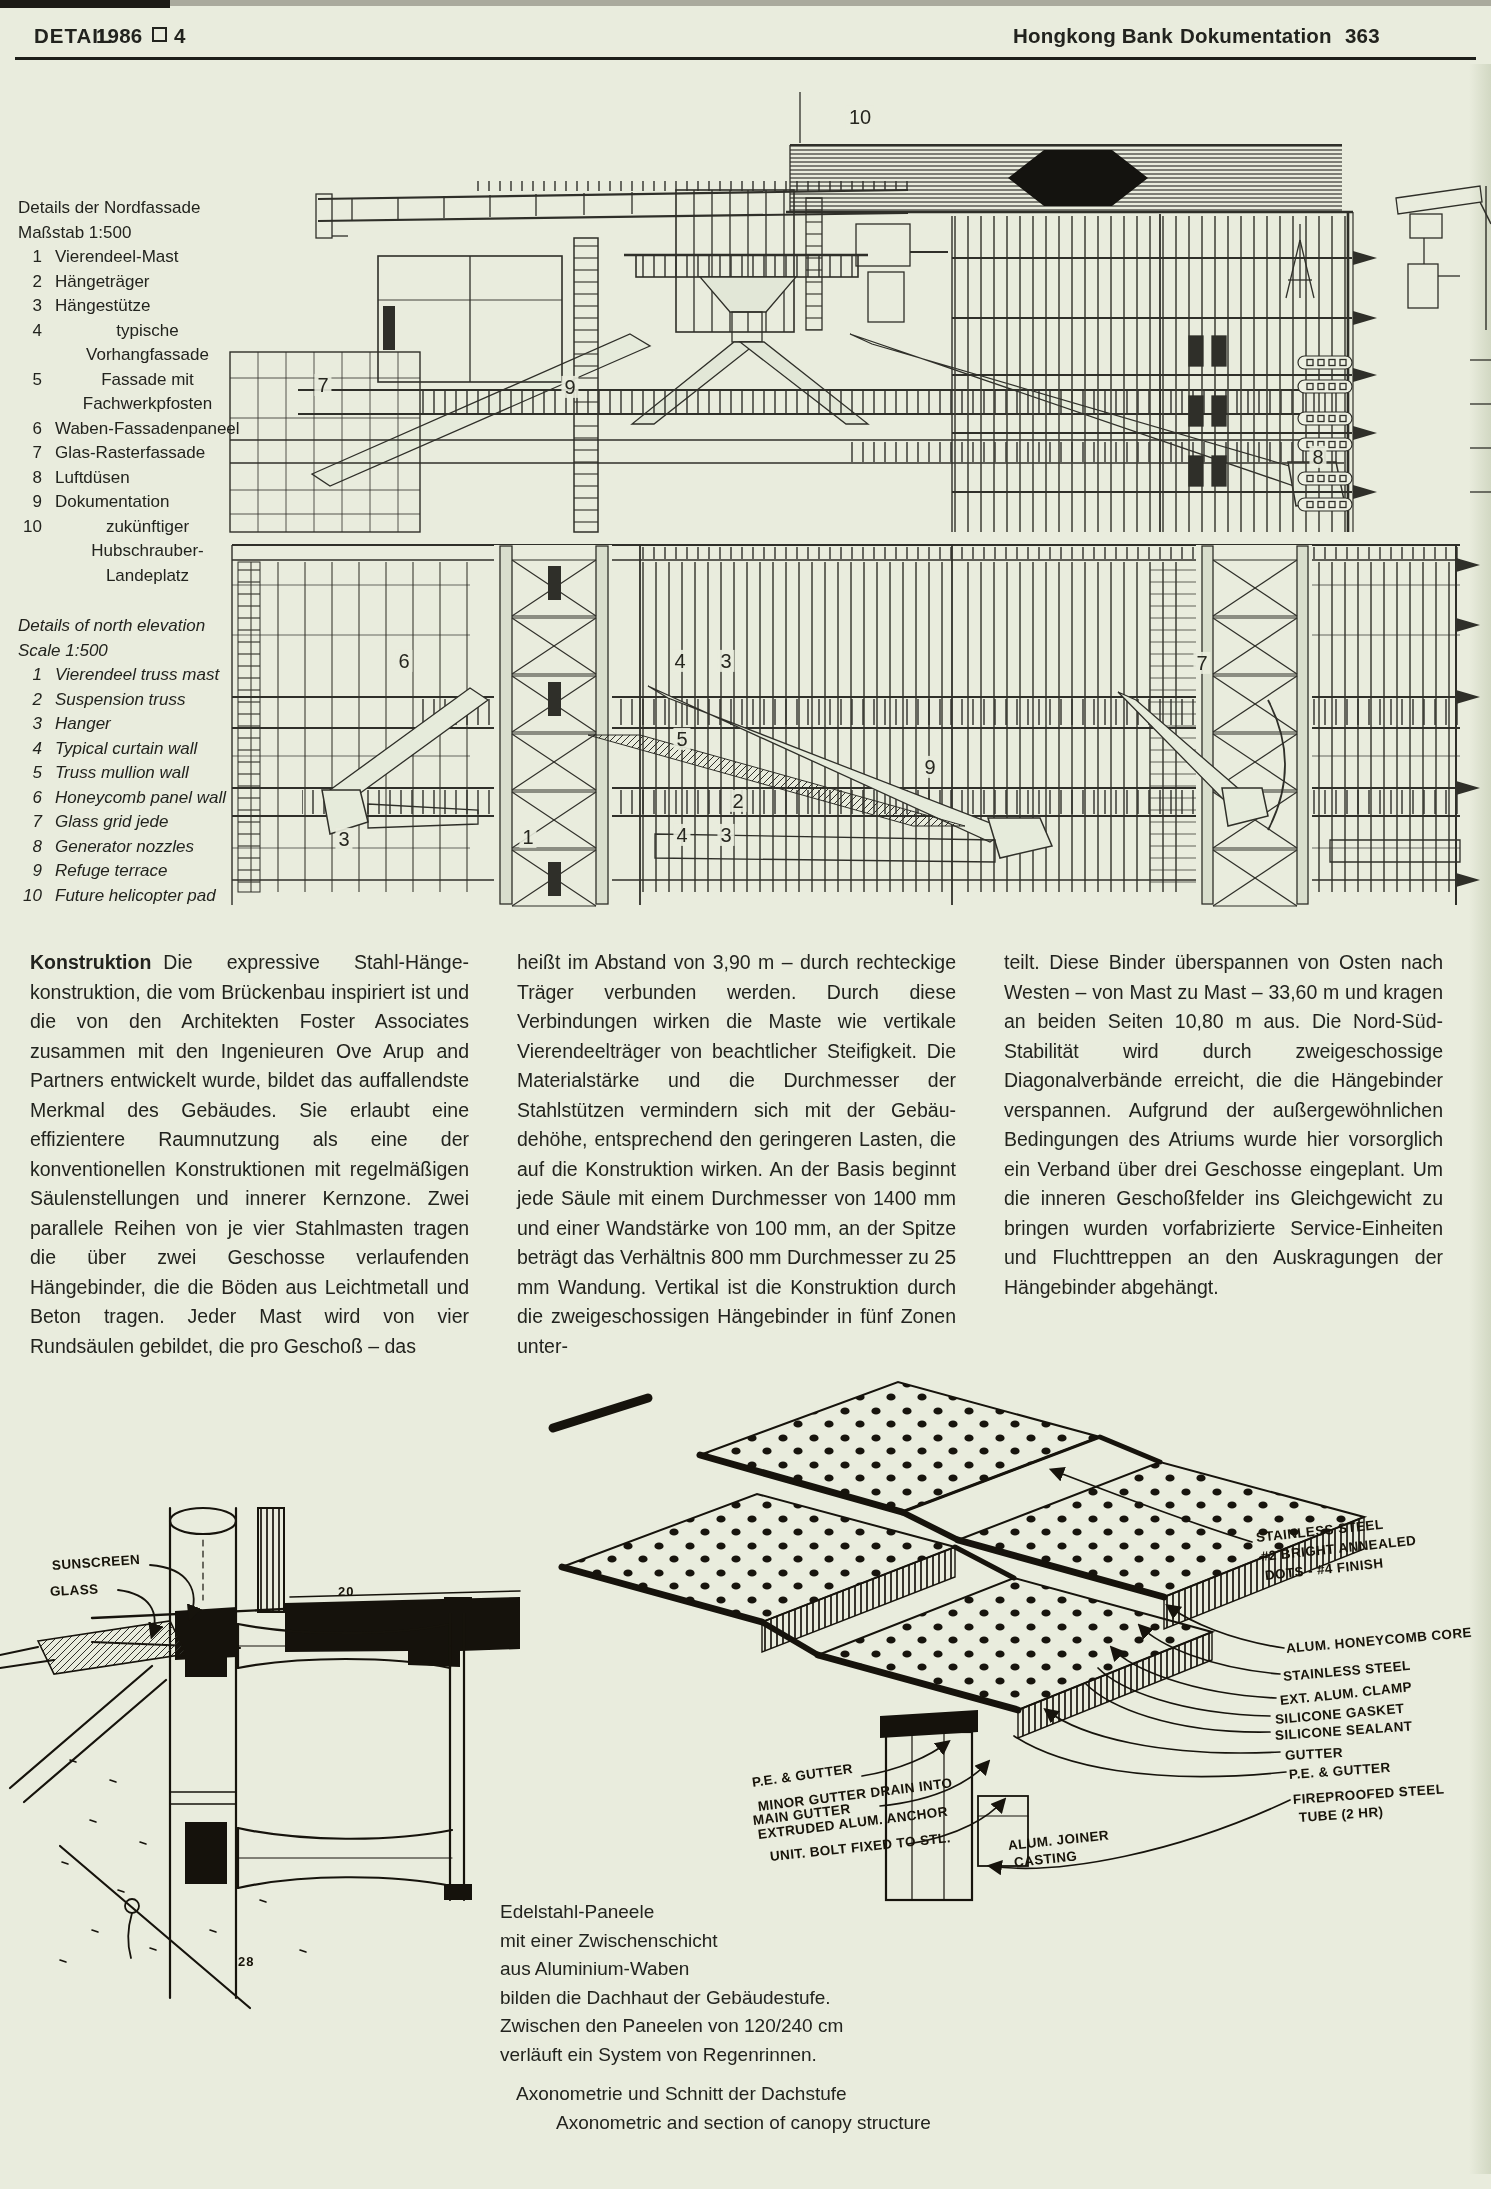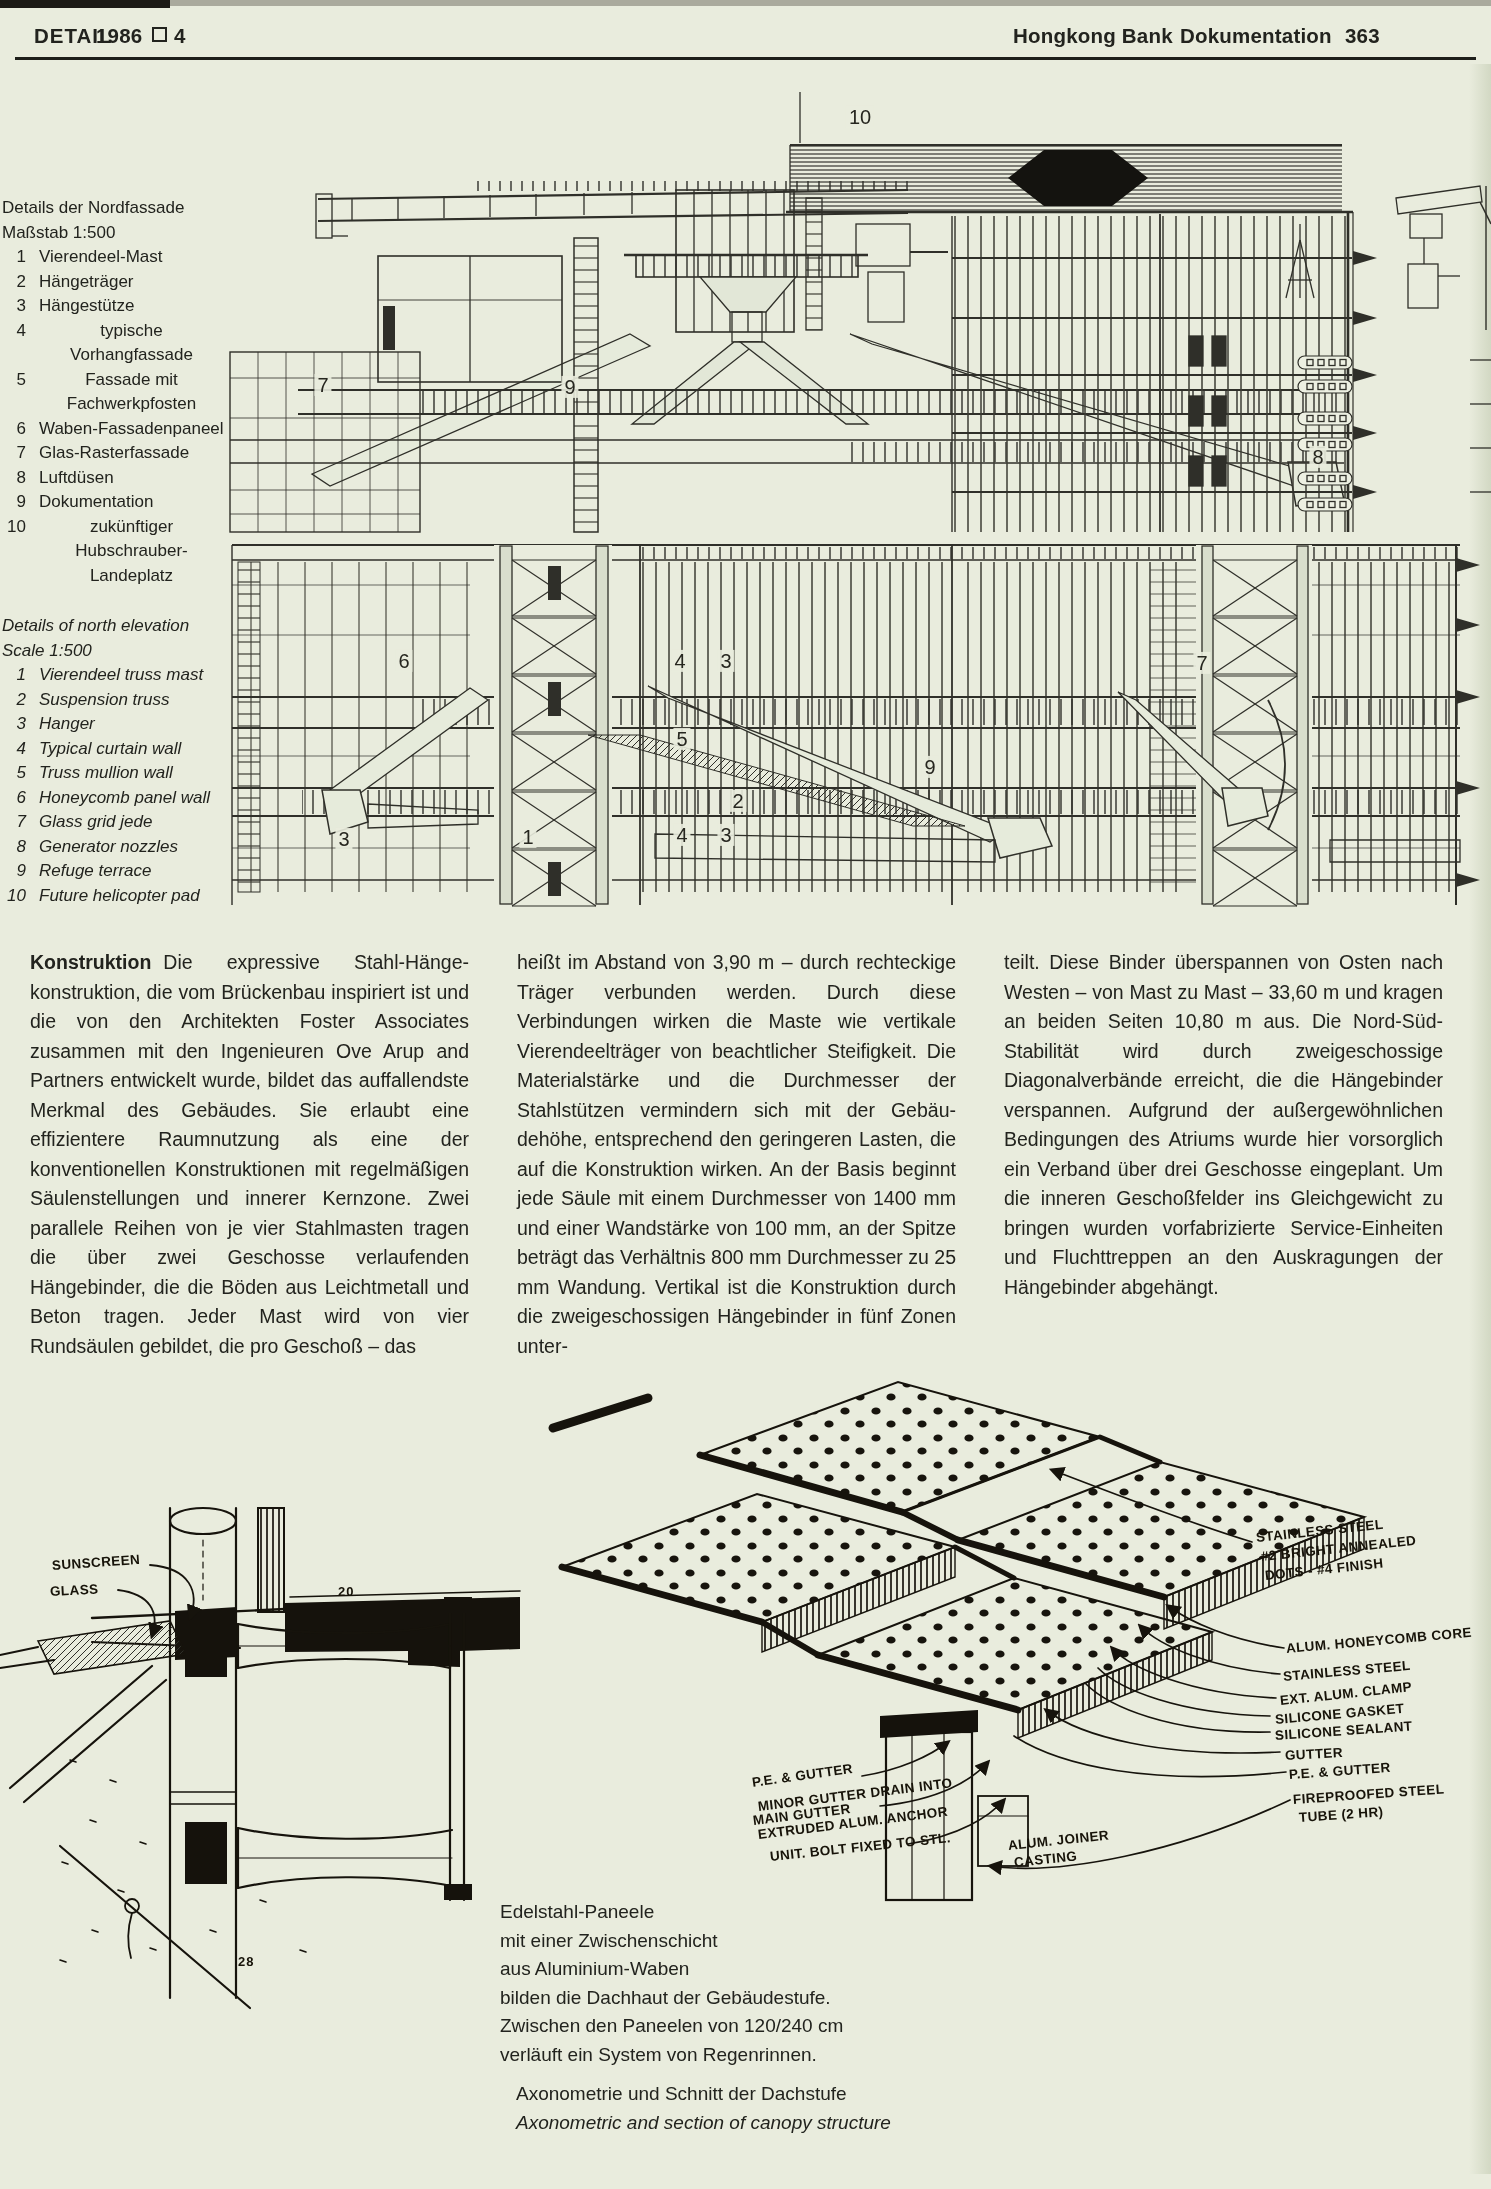--- a/index.html
+++ b/index.html
@@ -15,36 +15,36 @@
   .hdr span{position:absolute;white-space:nowrap;}
   .h-journal{left:34px;letter-spacing:1px;}
   .h-year{left:96px;}
   .issuebox{position:absolute;left:152px;top:3px;width:11px;height:11px;border:2.2px solid #22231e;}
   .h-issueno{left:174px;}
   .h-project{left:1013px;}
   .h-section{left:1180px;}
   .h-page{left:1345px;}
   .rule{position:absolute;top:57px;left:15px;width:1461px;height:3px;background:#1e1f1a;}
   
-  .legends{position:absolute;left:2px;top:196px;width:222px;font-size:17px;line-height:24.5px;}
+  .legends{position:absolute;left:18px;top:196px;width:222px;font-size:17px;line-height:24.5px;}
   .lg-block{margin:0 0 26px 0;}
   .lg-title{white-space:nowrap;}
   .lg-row{display:flex;align-items:flex-start;}
   .lg-num{width:24px;text-align:right;flex:none;}
   .lg-label{margin-left:13px;text-align:center;}
   .lg-en{font-style:italic;}
   
   .article{position:absolute;left:30px;top:948px;width:1412px;display:flex;gap:48px;
            font-size:19.5px;line-height:29.5px;text-align:justify;}
   .article .col{width:439px;flex:none;}
   .article b{margin-right:12px;}
   
   .caption-panel{position:absolute;left:500px;top:1898px;width:480px;font-size:19px;line-height:28.5px;}
   .caption-axon{position:absolute;left:516px;top:2080px;font-size:19px;line-height:28.5px;}
-  .caption-axon .en{font-style:italic;}
+  .caption-axon .en{margin-left:40px;}
   
   svg.art{position:absolute;left:0;top:0;}
   
   #overlay{position:absolute;left:0;top:0;width:1491px;height:2189px;pointer-events:none;}
   .callout{position:absolute;transform:translate(-50%,-55%);font-size:20px;color:#26261f;
            background:rgba(233,236,221,.9);padding:0 3px;line-height:22px;white-space:nowrap;}
   .hand{position:absolute;font-weight:700;font-size:13.5px;letter-spacing:.4px;color:#171309;
         white-space:nowrap;transform-origin:left center;}
   .hand.big{font-size:13px;letter-spacing:1px;}
 </style>

